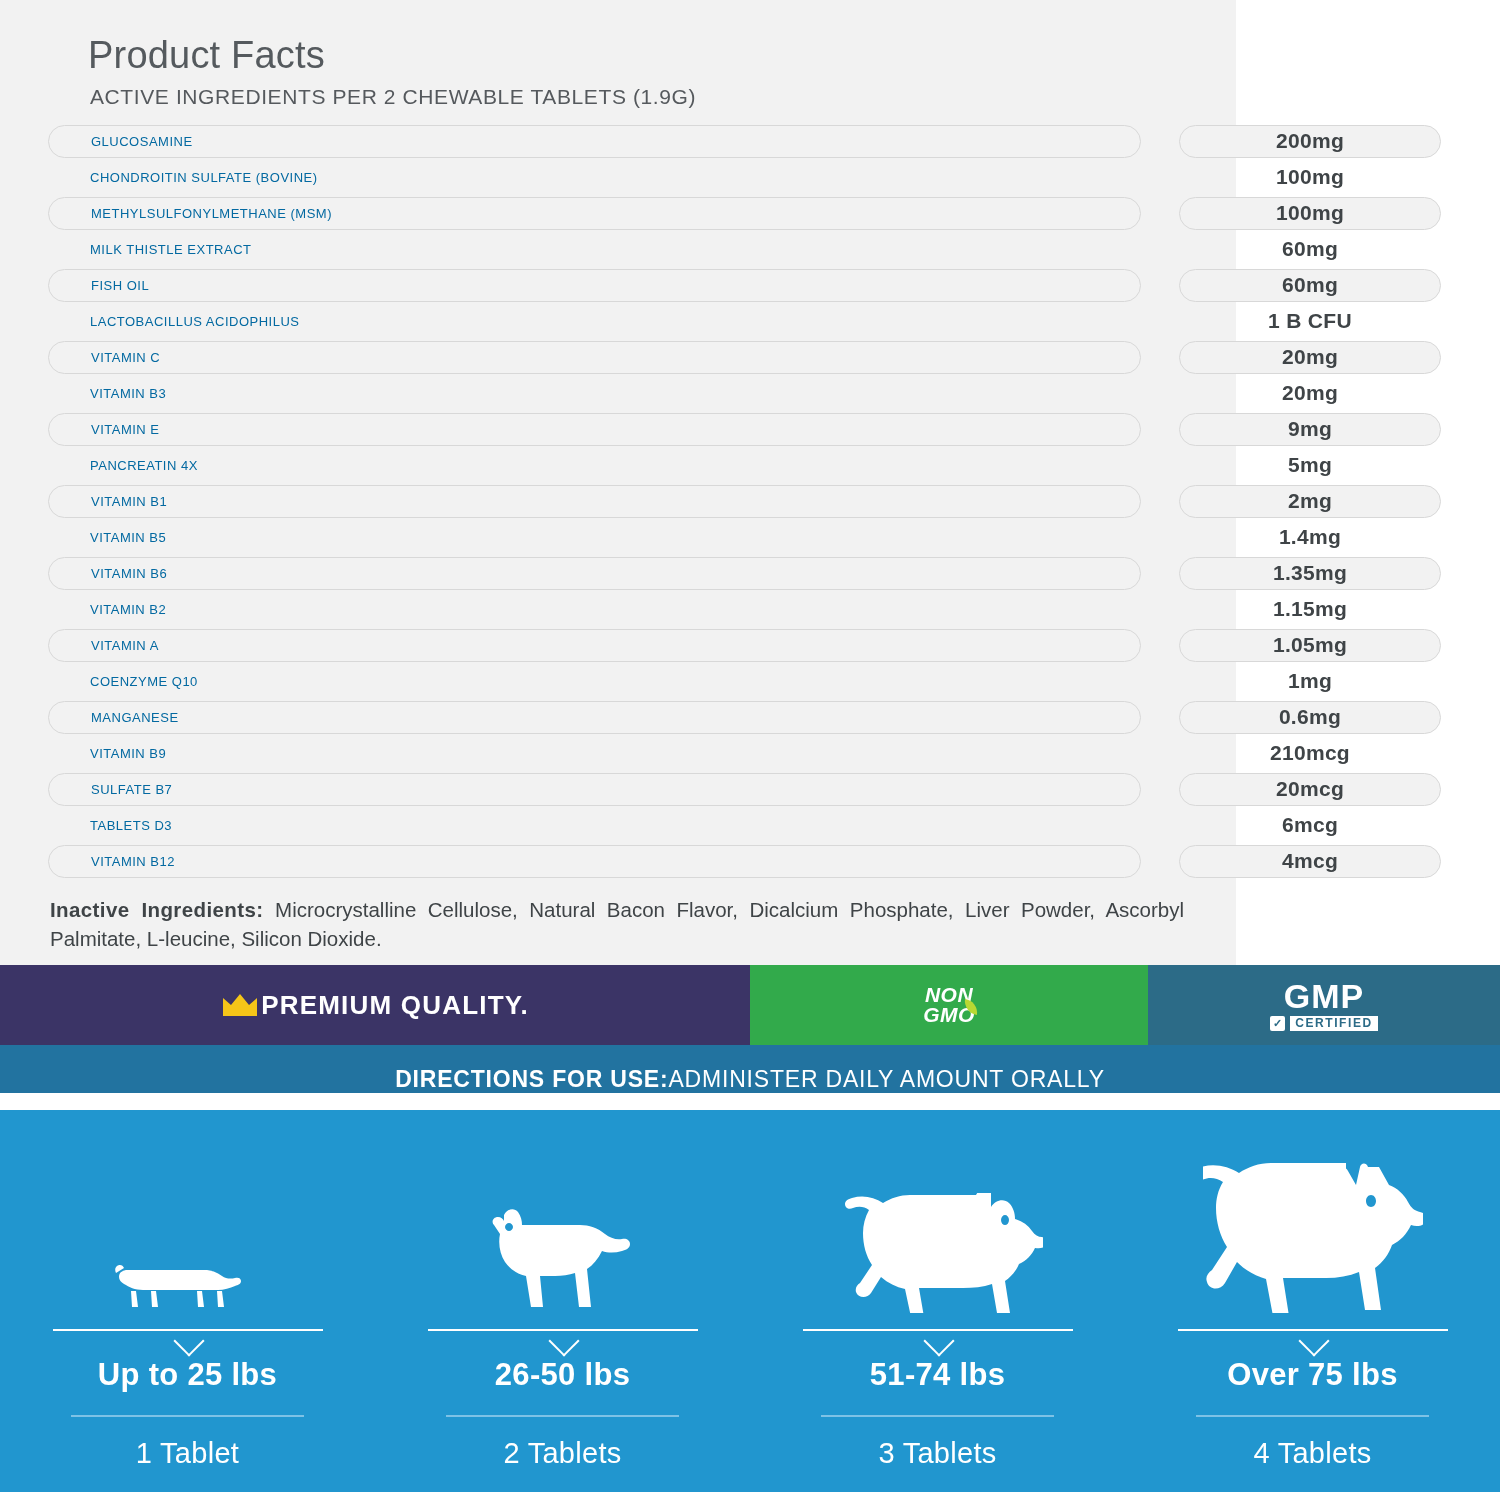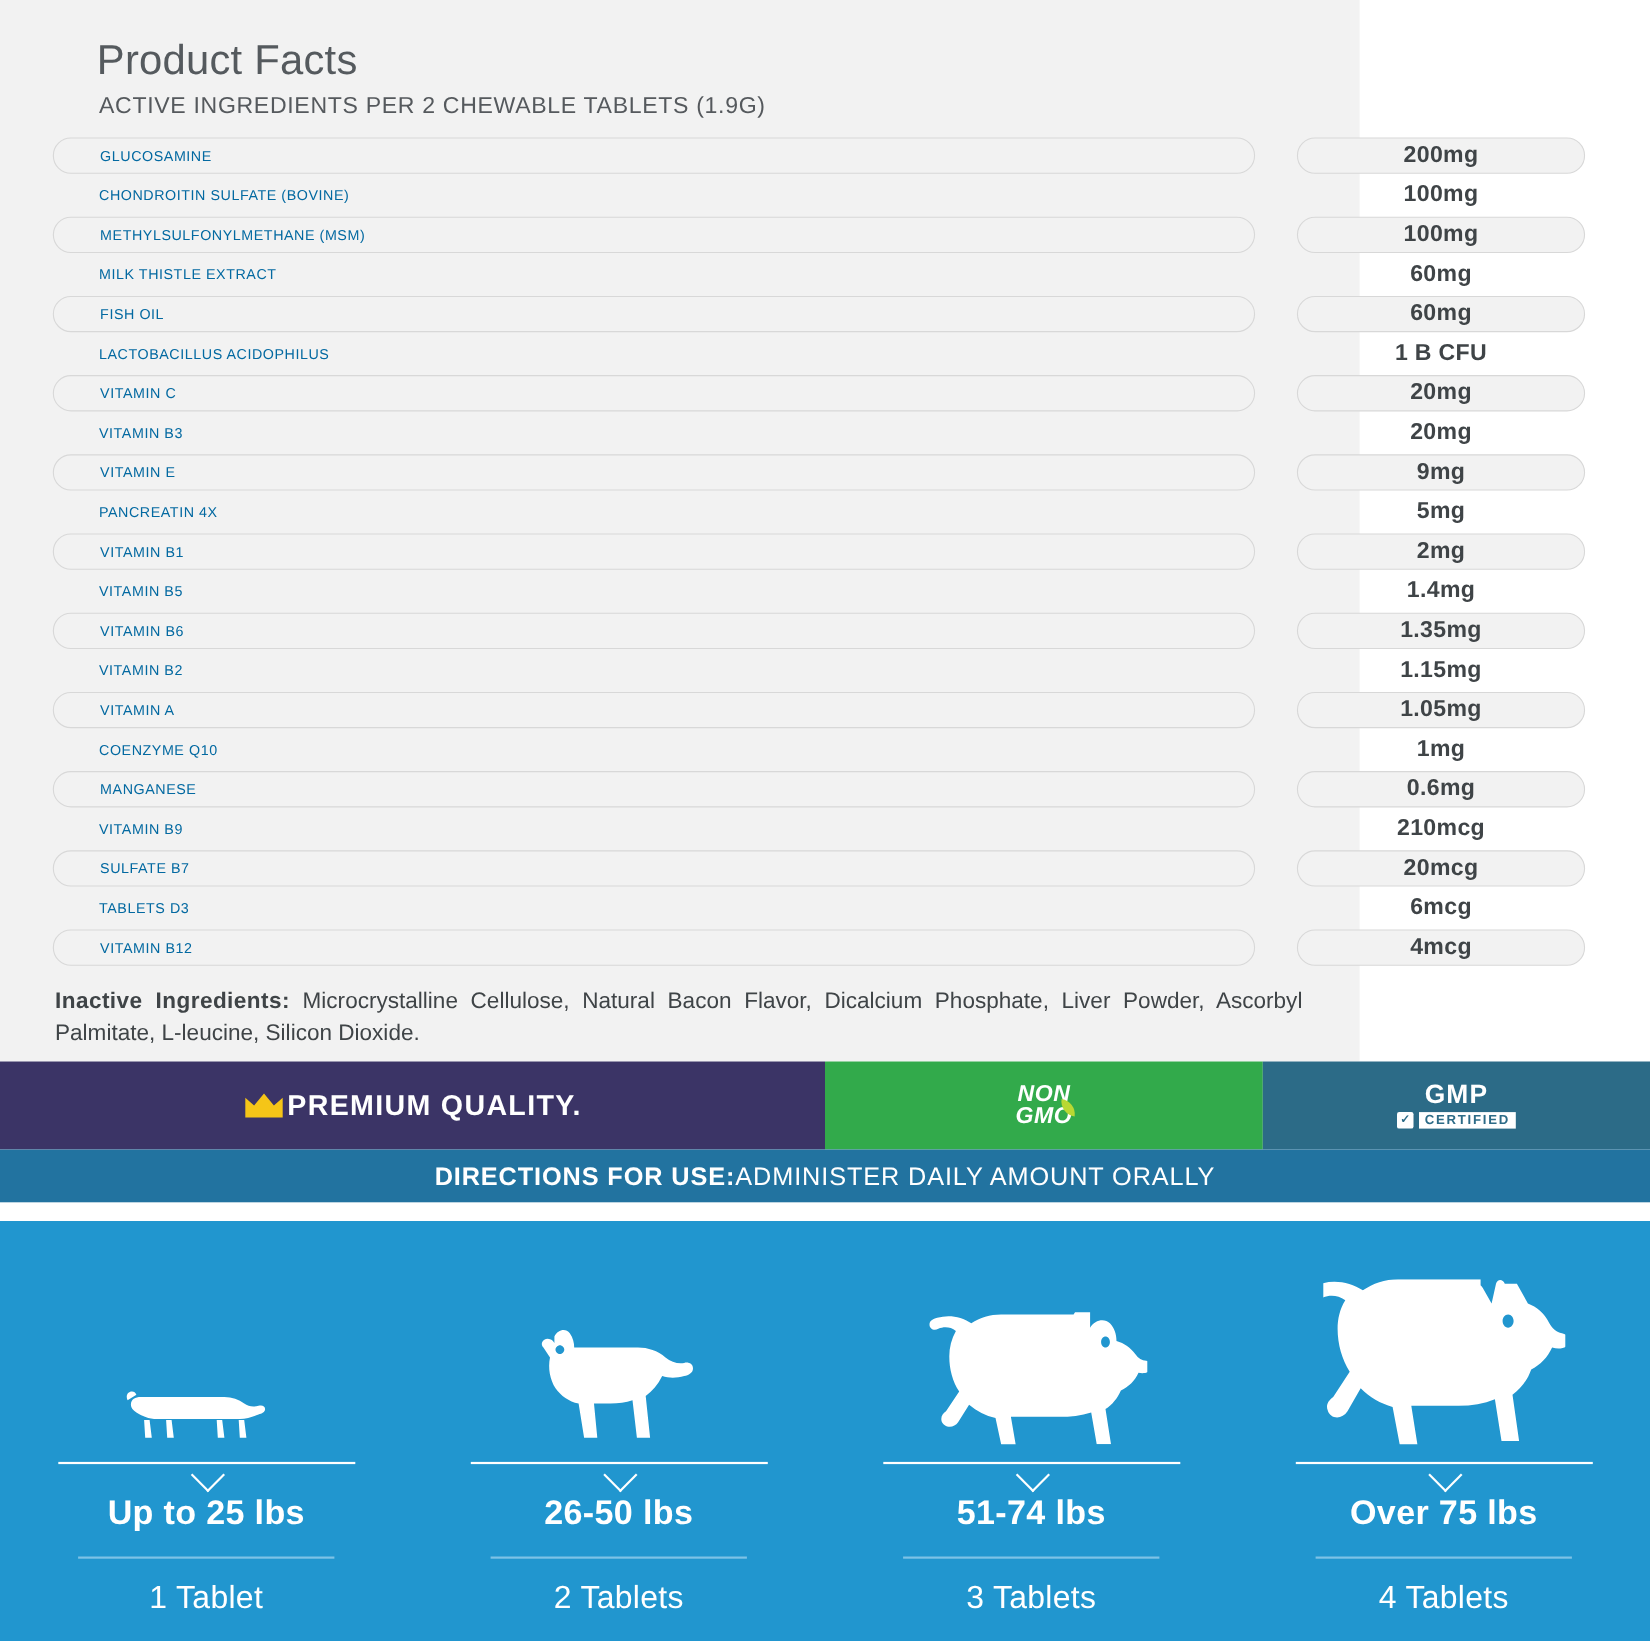--- a/index.html
+++ b/index.html
@@ -137,21 +137,21 @@
   .badge-gmp {
     flex: 1 1 auto;
     background: #2c6b87;
     display: flex;
     flex-direction: column;
     align-items: center;
     justify-content: center;
   }
   .gmp-main {
     color: #ffffff;
-    font-size: 24px;
+    font-size: 34px;
     font-weight: bold;
     letter-spacing: 1px;
     line-height: 1;
   }
   .gmp-cert {
     display: flex;
     align-items: center;
     gap: 5px;
     margin-top: 3px;
   }
@@ -176,21 +176,21 @@
     line-height: 13px;
   }
 
   
   .directions-bar {
     position: absolute;
     left: 0; top: 1045px;
     width: 1500px; height: 48px;
     background: #2273a0;
     display: flex;
-    align-items: center;
+    align-items: flex-end;
     justify-content: center;
     color: #ffffff;
     font-size: 23px;
     letter-spacing: 0.8px;
   }
   .directions-bar b { font-weight: bold; }
   .dosage {
     position: absolute;
     left: 0; top: 1110px;
     width: 1500px; height: 382px;

